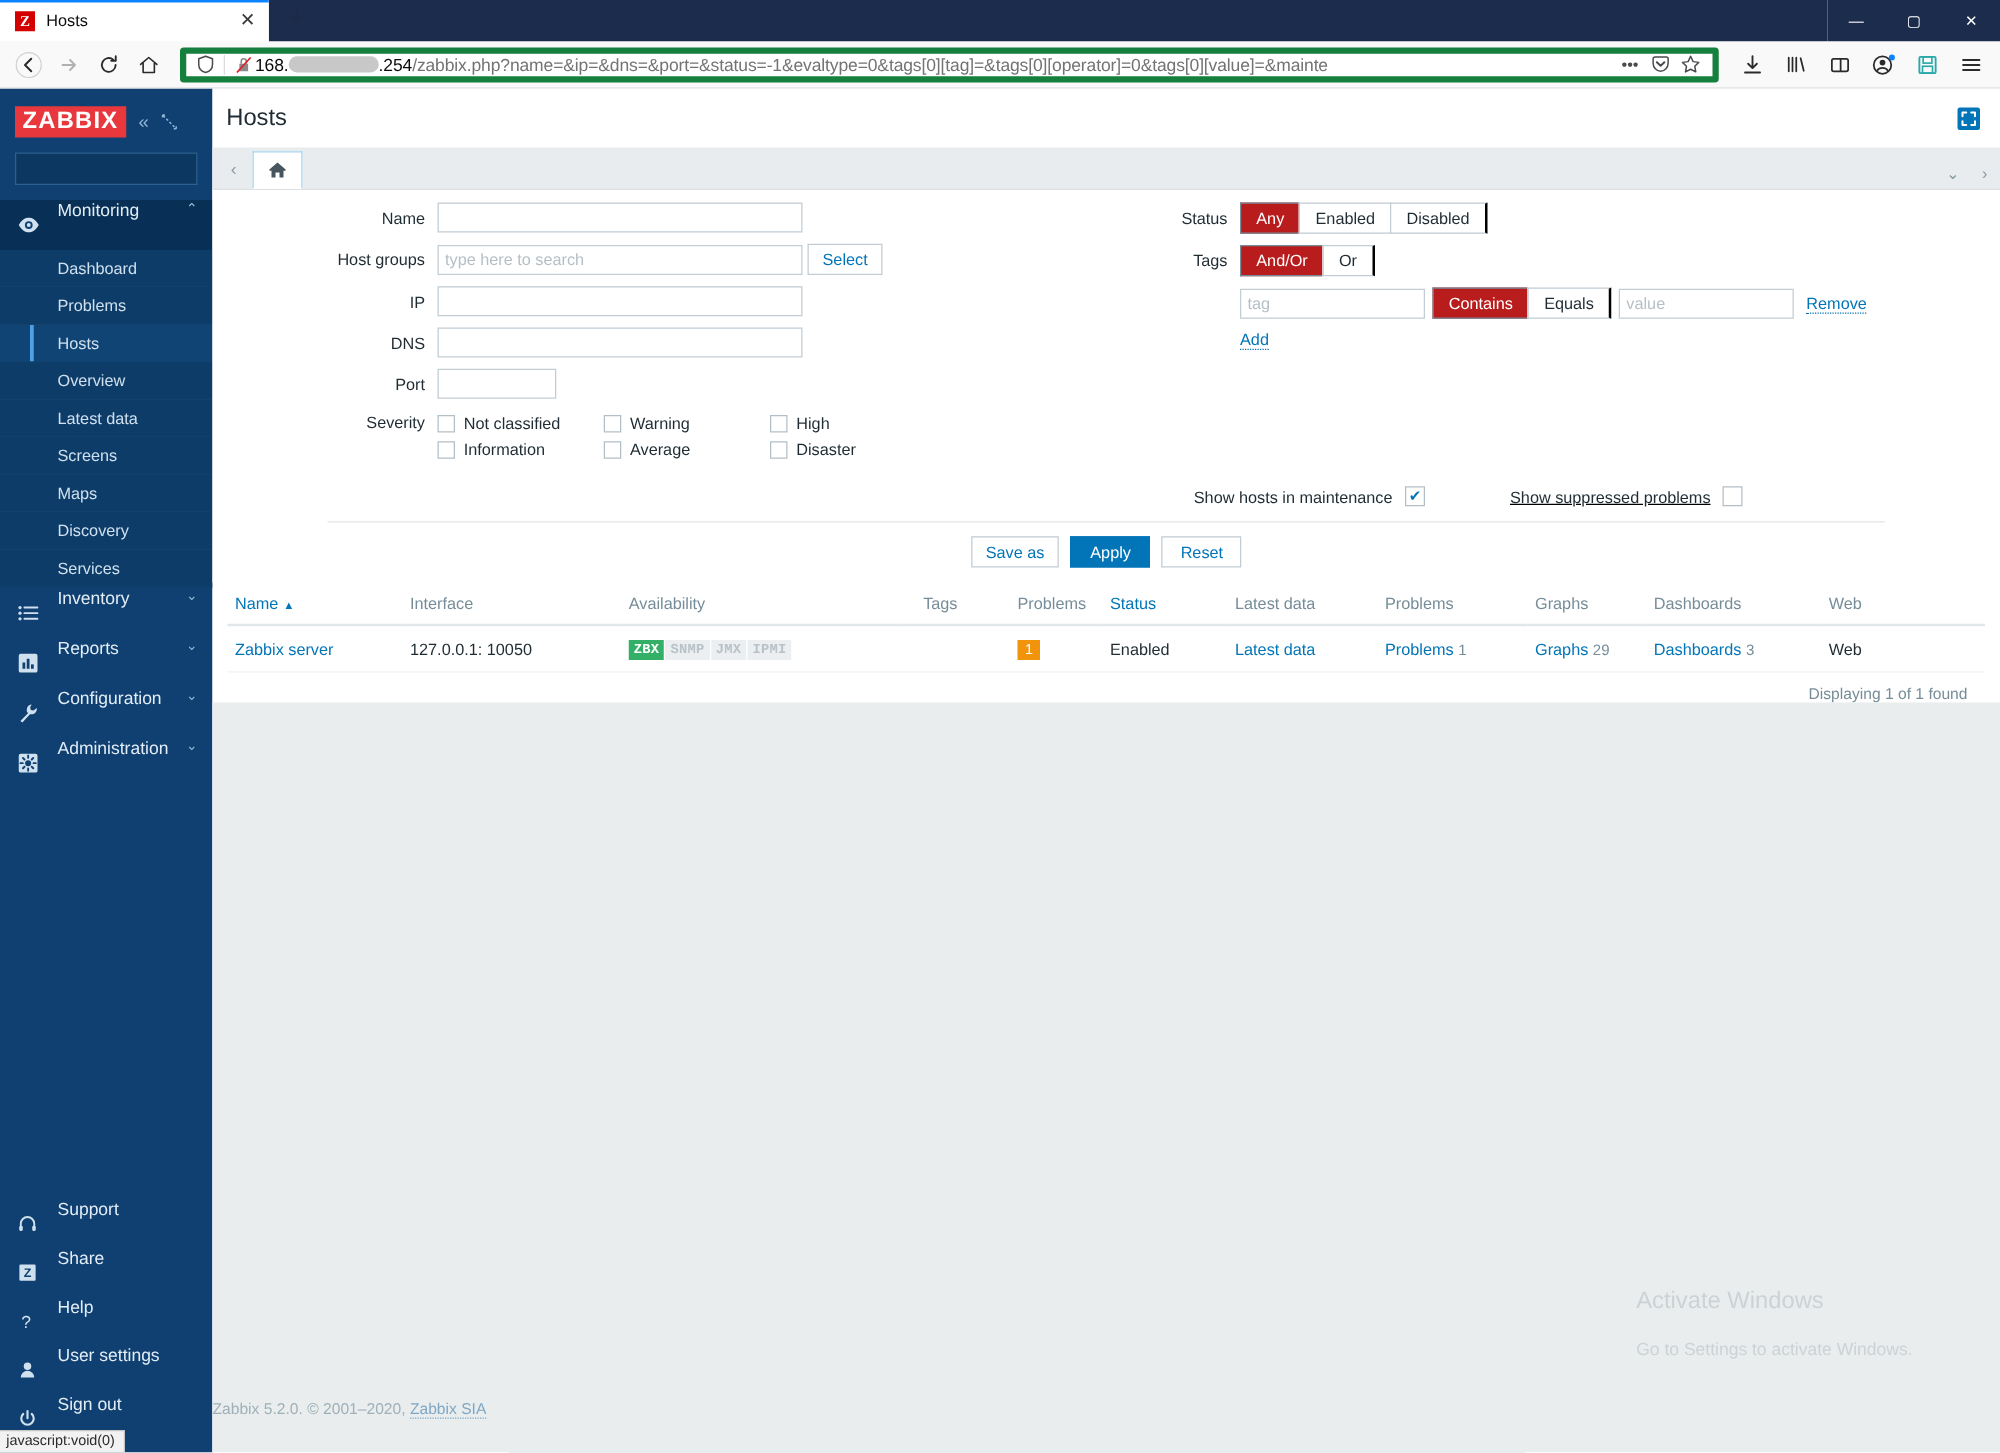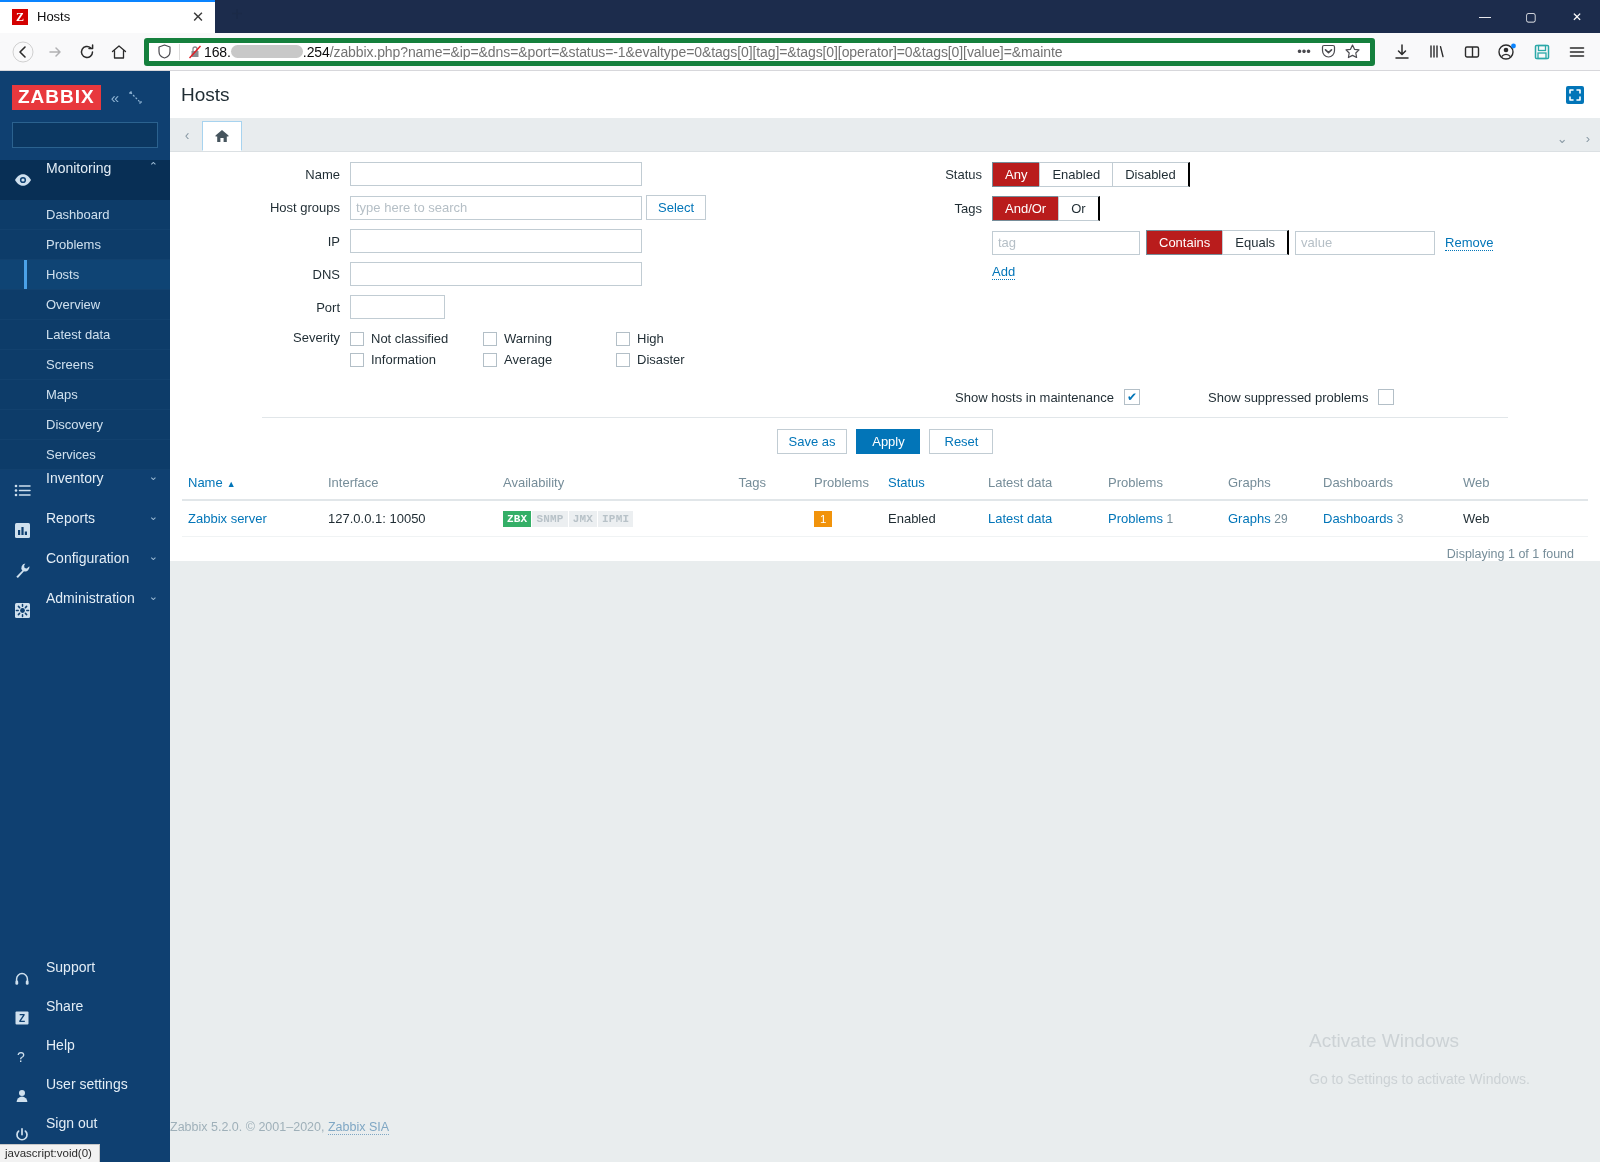--- a/index.html
+++ b/index.html
@@ -607,21 +607,21 @@
           </div>
         </div>
 
         <div style="display:flex; align-items:center; padding:10px 0 4px 0;">
           <div style="width:970px; display:flex; justify-content:flex-end;">
             <div class="inline-check">
               <span>Show hosts in maintenance</span>
               <span class="cbx checked"></span>
             </div>
           </div>
-          <div style="margin-left:68px;">
+          <div style="margin-left:68px;text-decoration:underline;">
             <div class="inline-check">
               <span>Show suppressed problems</span>
               <span class="cbx"></span>
             </div>
           </div>
         </div>
 
         <div class="filter-actions">
           <button class="btn btn-w">Save as</button>
           <button class="btn btn-primary btn-w">Apply</button>

